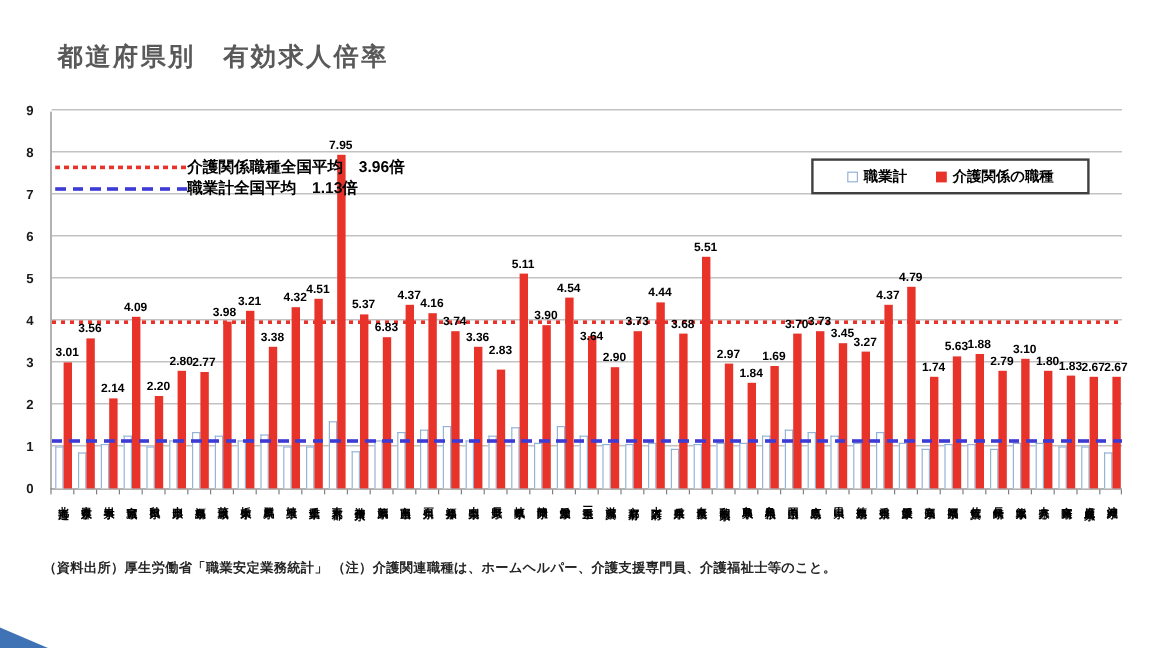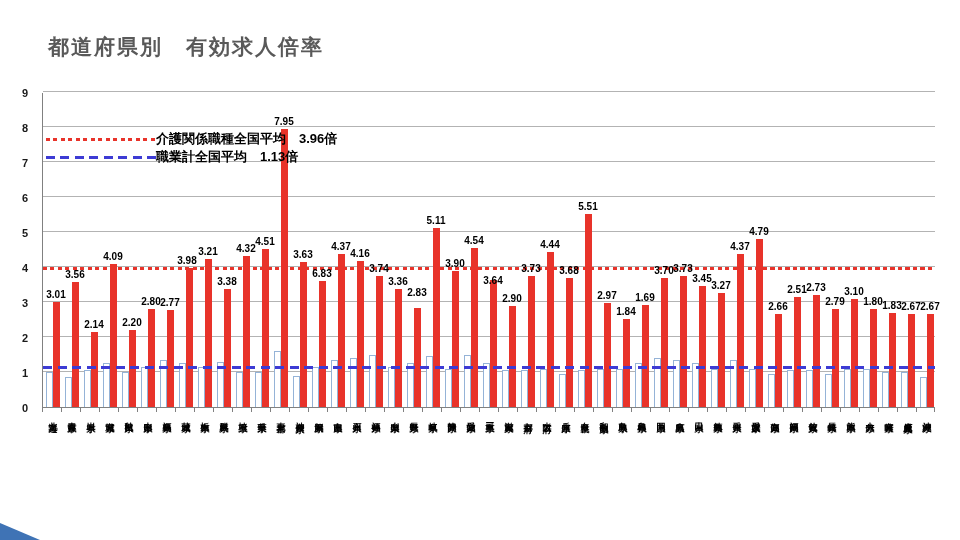--- a/index.html
+++ b/index.html
@@ -133,21 +133,21 @@
       <div class="bar-care" style="left: 199.5px; height: 151.2px;"></div>
       <div class="vlab" style="left: 203px; bottom: 153.2px;">4.32</div>
       <div class="bar-total" style="left: 211.5px; height: 35px;"></div>
       <div class="bar-care" style="left: 218.5px; height: 157.85px;"></div>
       <div class="vlab" style="left: 222px; bottom: 159.85px;">4.51</div>
       <div class="bar-total" style="left: 230.5px; height: 56px;"></div>
       <div class="bar-care" style="left: 237.5px; height: 278.25px;"></div>
       <div class="vlab" style="left: 241px; bottom: 280.25px;">7.95</div>
       <div class="bar-total" style="left: 249.5px; height: 31.5px;"></div>
       <div class="bar-care" style="left: 256.5px; height: 144.9px;"></div>
-      <div class="vlab" style="left: 260px; bottom: 146.9px;">3.63</div>
+      <div class="vlab" style="left: 260px; bottom: 146.9px;">5.37</div>
       <div class="bar-total" style="left: 268.5px; height: 40.25px;"></div>
       <div class="bar-care" style="left: 275.5px; height: 126px;"></div>
       <div class="vlab" style="left: 279px; bottom: 128px;">6.83</div>
       <div class="bar-total" style="left: 287.5px; height: 47.25px;"></div>
       <div class="bar-care" style="left: 294.5px; height: 152.95px;"></div>
       <div class="vlab" style="left: 298px; bottom: 154.95px;">4.37</div>
       <div class="bar-total" style="left: 306.5px; height: 49px;"></div>
       <div class="bar-care" style="left: 313.5px; height: 145.6px;"></div>
       <div class="vlab" style="left: 317px; bottom: 147.6px;">4.16</div>
       <div class="bar-total" style="left: 325.5px; height: 52.5px;"></div>
@@ -208,27 +208,27 @@
       <div class="bar-care" style="left: 674.5px; height: 114.45px;"></div>
       <div class="vlab" style="left: 678px; bottom: 116.45px;">3.27</div>
       <div class="bar-total" style="left: 686.5px; height: 47.25px;"></div>
       <div class="bar-care" style="left: 693.5px; height: 152.95px;"></div>
       <div class="vlab" style="left: 697px; bottom: 154.95px;">4.37</div>
       <div class="bar-total" style="left: 705.5px; height: 38.5px;"></div>
       <div class="bar-care" style="left: 712.5px; height: 167.65px;"></div>
       <div class="vlab" style="left: 716px; bottom: 169.65px;">4.79</div>
       <div class="bar-total" style="left: 724.5px; height: 33.25px;"></div>
       <div class="bar-care" style="left: 731.5px; height: 93.1px;"></div>
-      <div class="vlab" style="left: 735px; bottom: 95.1px;">2.66</div>
+      <div class="vlab" style="left: 735px; bottom: 95.1px;">1.74</div>
       <div class="bar-total" style="left: 743.5px; height: 36.75px;"></div>
       <div class="bar-care" style="left: 750.5px; height: 109.9px;"></div>
-      <div class="vlab" style="left: 754px; bottom: 111.9px;">2.51</div>
+      <div class="vlab" style="left: 754px; bottom: 111.9px;">5.63</div>
       <div class="bar-total" style="left: 762.5px; height: 36.75px;"></div>
       <div class="bar-care" style="left: 769.5px; height: 112.35px;"></div>
-      <div class="vlab" style="left: 773px; bottom: 114.35px;">2.73</div>
+      <div class="vlab" style="left: 773px; bottom: 114.35px;">1.88</div>
       <div class="bar-total" style="left: 781.5px; height: 33.25px;"></div>
       <div class="bar-care" style="left: 788.5px; height: 97.65px;"></div>
       <div class="vlab" style="left: 792px; bottom: 99.65px;">2.79</div>
       <div class="bar-total" style="left: 800.5px; height: 38.5px;"></div>
       <div class="bar-care" style="left: 807.5px; height: 108.5px;"></div>
       <div class="vlab" style="left: 811px; bottom: 110.5px;">3.10</div>
       <div class="bar-total" style="left: 819.5px; height: 38.5px;"></div>
       <div class="bar-care" style="left: 826.5px; height: 98.35px;"></div>
       <div class="vlab" style="left: 830px; bottom: 100.35px;">1.80</div>
       <div class="bar-total" style="left: 838.5px; height: 35px;"></div>
@@ -344,16 +344,27 @@
 
   <div class="annotation" style="left:46px; top:130px;">
     <span class="ann-line ann-dotted"></span>
     <span>介護関係職種全国平均　3.96倍</span>
   </div>
   <div class="annotation" style="left:46px; top:148px;">
     <span class="ann-line ann-dashed"></span>
     <span>職業計全国平均　1.13倍</span>
   </div>
 
-
+  <div class="legend">
+    <div class="legend-item">
+      <span class="swatch swatch-outline"></span>
+      <span>職業計</span>
+    </div>
+    <div class="legend-item">
+      <span class="swatch swatch-filled"></span>
+      <span>介護関係の職種</span>
+    </div>
+  </div>
+
+  <div class="footnote">（資料出所）厚生労働省「職業安定業務統計」 （注）介護関連職種は、ホームヘルパー、介護支援専門員、介護福祉士等のこと。</div>
 
   <div class="corner-triangle"></div>
 </div>
 
 </body></html>

